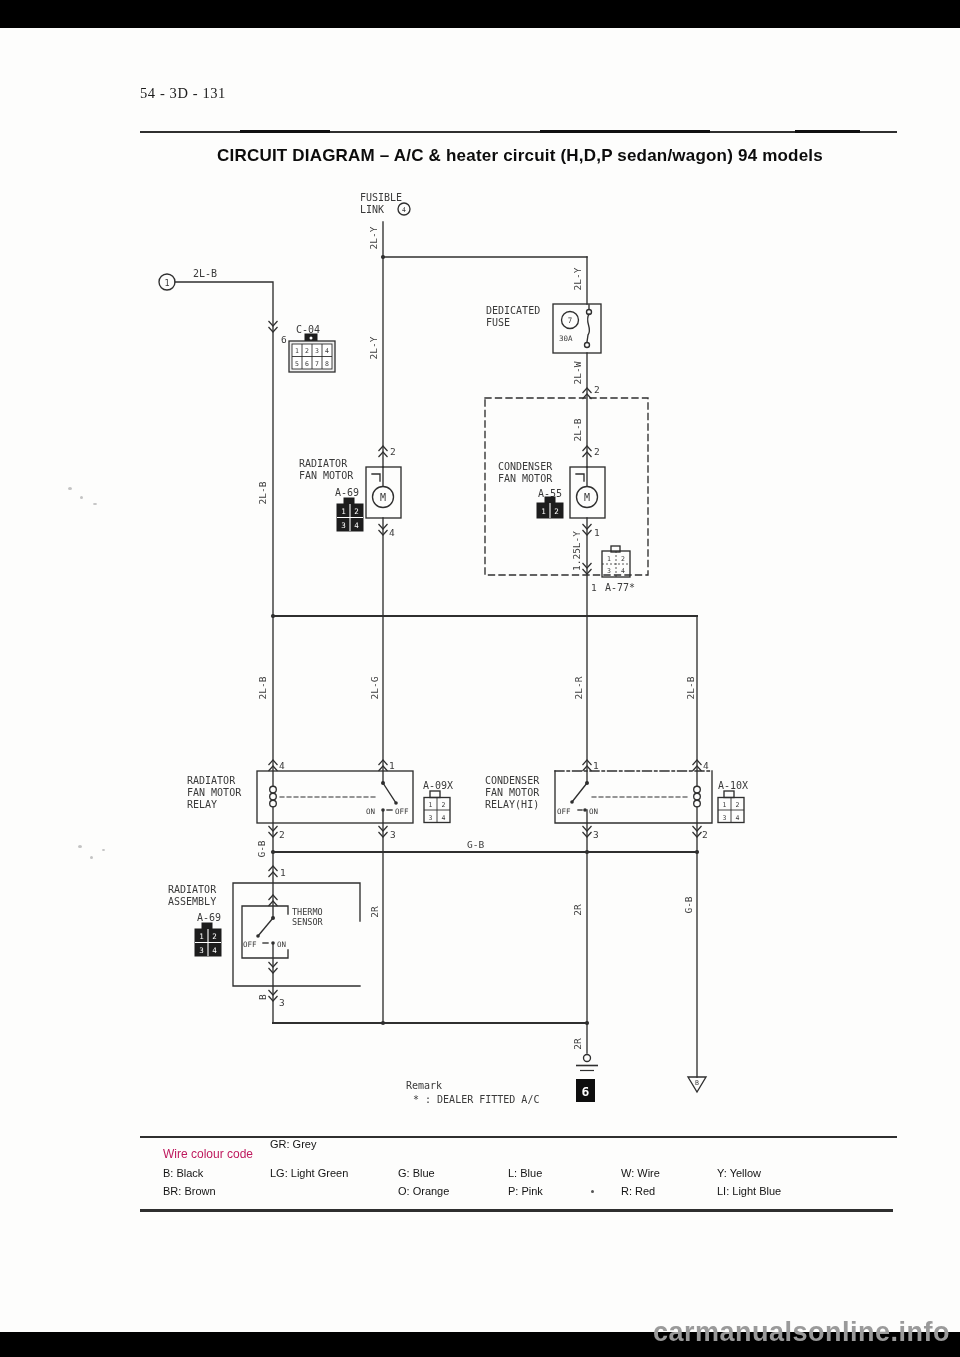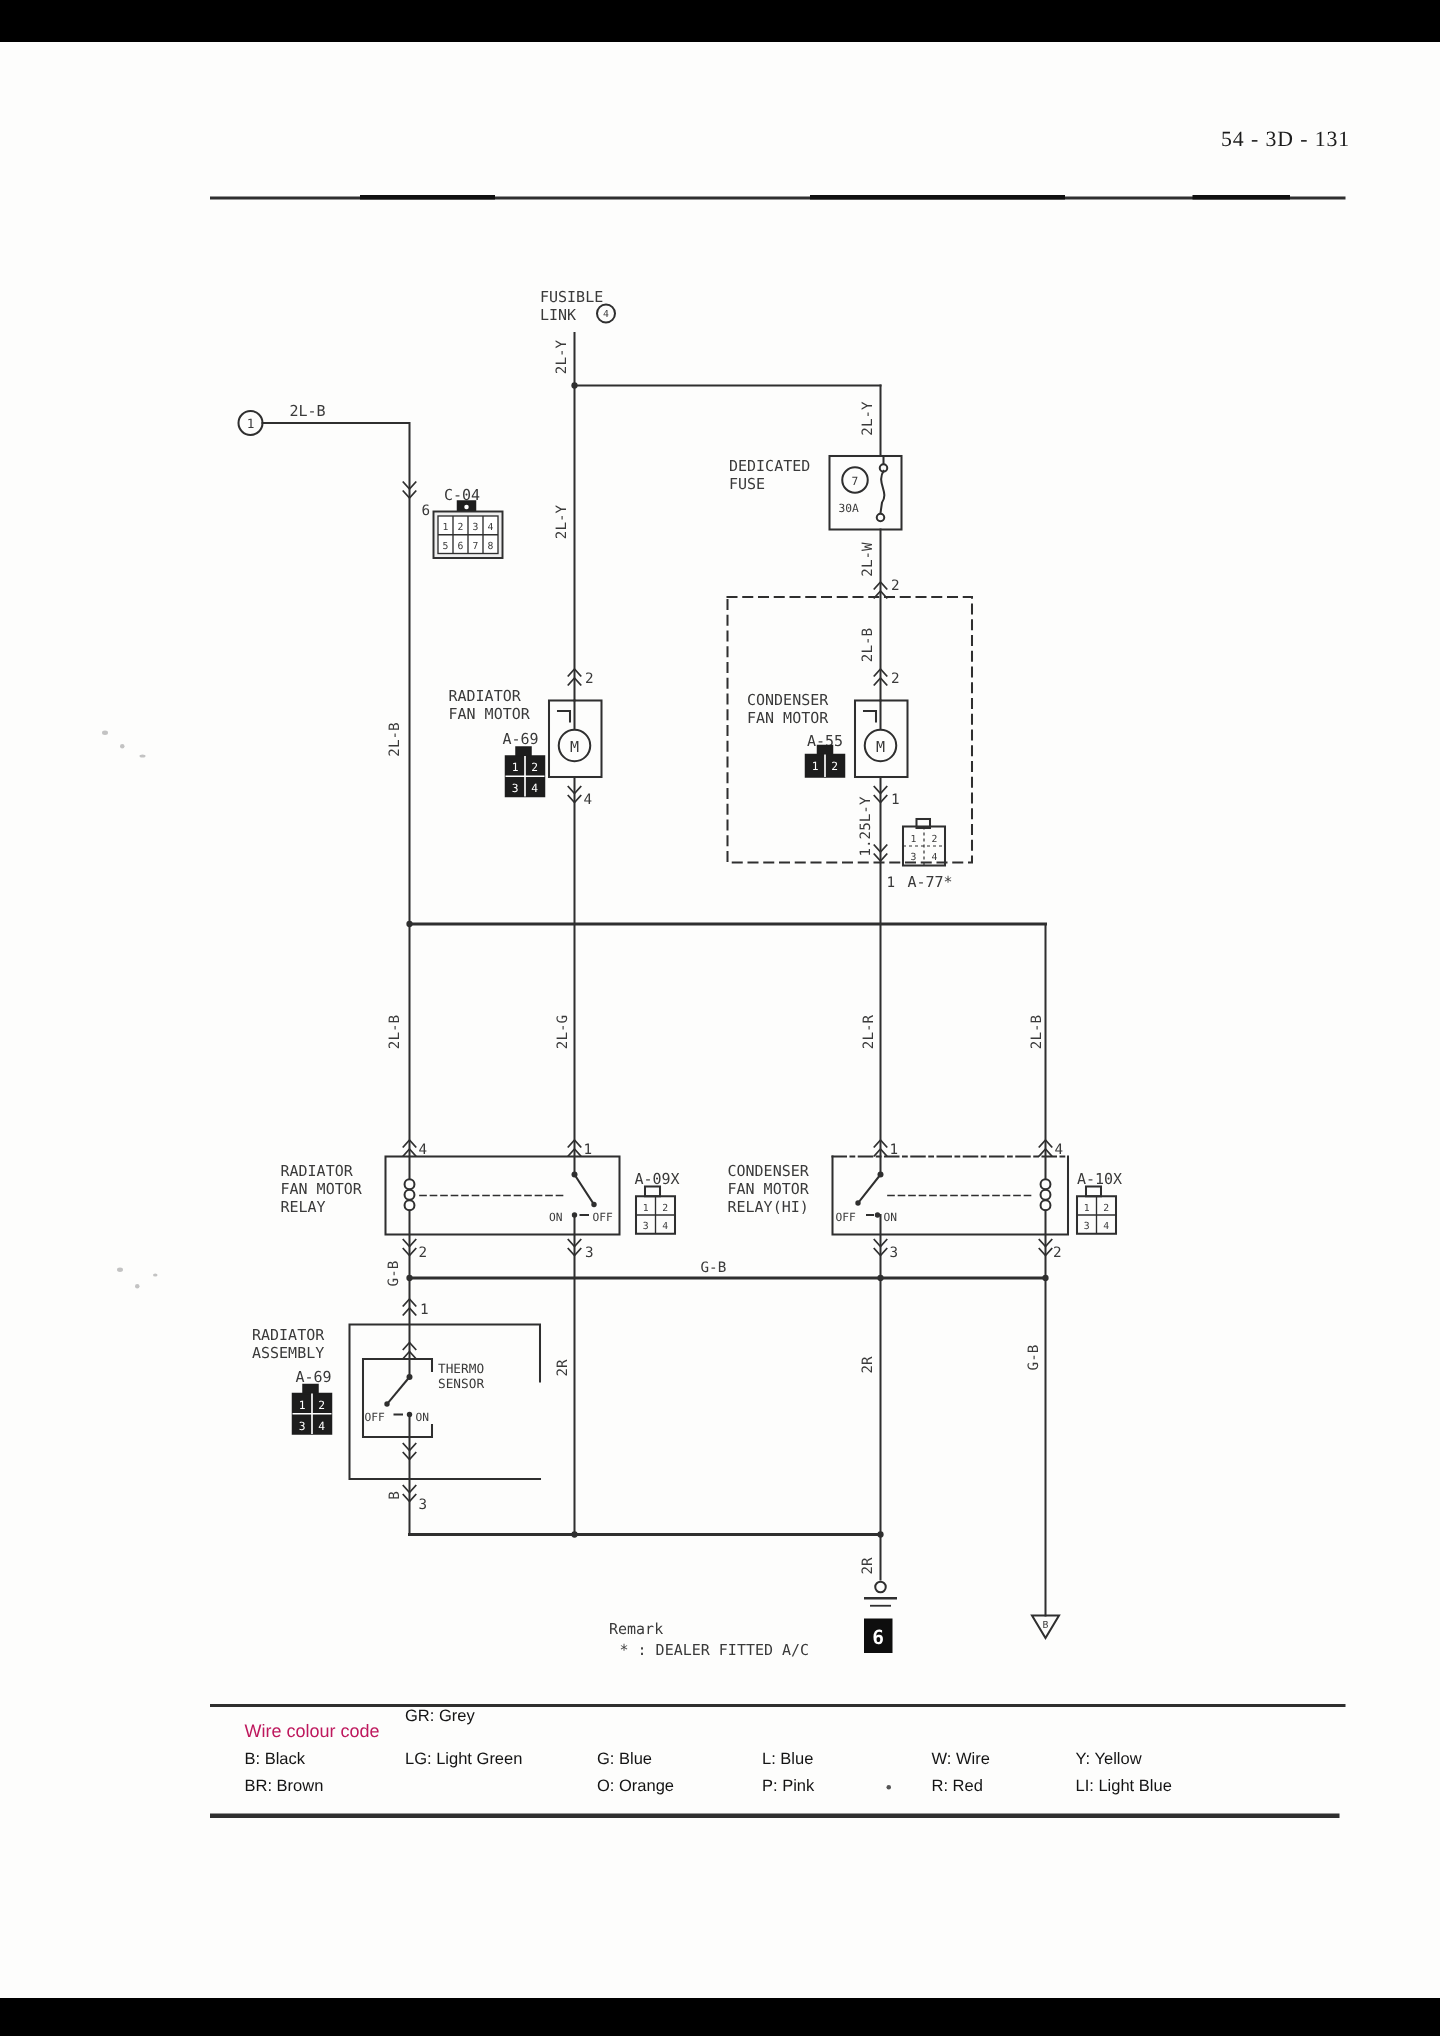--- a/index.html
+++ b/index.html
@@ -1,20 +1,20 @@
 <!DOCTYPE html>
 <html><head>
 <meta charset="utf-8">
 <style>
   html,body{margin:0;padding:0;background:#d8d8d8;}
   .page{position:relative;width:960px;height:1357px;background:#fdfdfc;overflow:hidden;
         font-family:"Liberation Sans",sans-serif;}
   .topbar{position:absolute;left:0;top:0;width:960px;height:28px;background:#000;}
   .botbar{position:absolute;left:0;top:1332px;width:960px;height:25px;background:#000;}
-  .pagenum{position:absolute;left:140px;top:85px;width:760px;text-align:right;
+  .pagenum{position:absolute;left:140px;top:85px;width:760px;text-align:left;
            font-family:"Liberation Serif",serif;font-size:14.5px;color:#1b1b1b;letter-spacing:.6px;}
   .rule{position:absolute;background:#2f2f2f;}
   .rulepatch{position:absolute;background:#101010;}
   .title{position:absolute;left:120px;top:146px;width:800px;text-align:center;
          font-size:17px;font-weight:bold;color:#0c0c0c;letter-spacing:.2px;}
   .lg{position:absolute;font-size:11px;color:#141414;}
   .lg-head{position:absolute;font-size:12px;color:#be185d;}
   .speck{position:absolute;background:#c3c3c3;border-radius:50%;}
   .wm{position:absolute;left:0;top:1317px;width:950px;text-align:right;
       font-size:27px;font-weight:bold;color:#9a9a9a;letter-spacing:.5px;}
@@ -44,20 +44,21 @@
 
 <div class="page">
 
   <div class="topbar"></div>
 
   <div class="pagenum">54 - 3D - 131</div>
   <div class="rule" style="left:140px;top:131px;width:757px;height:2px"></div>
   <div class="rulepatch" style="left:240px;top:130px;width:90px;height:3px"></div>
   <div class="rulepatch" style="left:540px;top:130px;width:170px;height:3px"></div>
   <div class="rulepatch" style="left:795px;top:130px;width:65px;height:3px"></div>
+  <div class="title">CIRCUIT DIAGRAM – A/C &amp; heater circuit (H,D,P sedan/wagon) 94 models</div>
 
   <div class="speck" style="left:68px;top:487px;width:4px;height:3px"></div>
   <div class="speck" style="left:80px;top:496px;width:3px;height:3px"></div>
   <div class="speck" style="left:93px;top:503px;width:4px;height:2px"></div>
   <div class="speck" style="left:78px;top:845px;width:4px;height:3px"></div>
   <div class="speck" style="left:90px;top:856px;width:3px;height:3px"></div>
   <div class="speck" style="left:102px;top:849px;width:3px;height:2px"></div>
 
   <svg class="diag" width="960" height="1357" viewBox="0 0 960 1357">
     <defs>
@@ -352,14 +353,15 @@
   <div class="lg" style="left:163px;top:1185px">BR: Brown</div>
   <div class="lg" style="left:270px;top:1138px">GR: Grey</div>
   <div class="lg" style="left:398px;top:1185px">O: Orange</div>
   <div class="lg" style="left:508px;top:1185px">P: Pink</div>
   <div class="speck" style="left:591px;top:1190px;width:3px;height:3px;background:#555"></div>
   <div class="lg" style="left:621px;top:1185px">R: Red</div>
   <div class="lg" style="left:717px;top:1185px">LI: Light Blue</div>
   <div class="rule" style="left:140px;top:1209px;width:753px;height:3px"></div>
 
   <div class="botbar"></div>
+  <div class="wm">carmanualsonline.info</div>
 
 </div>
 
 </body></html>

